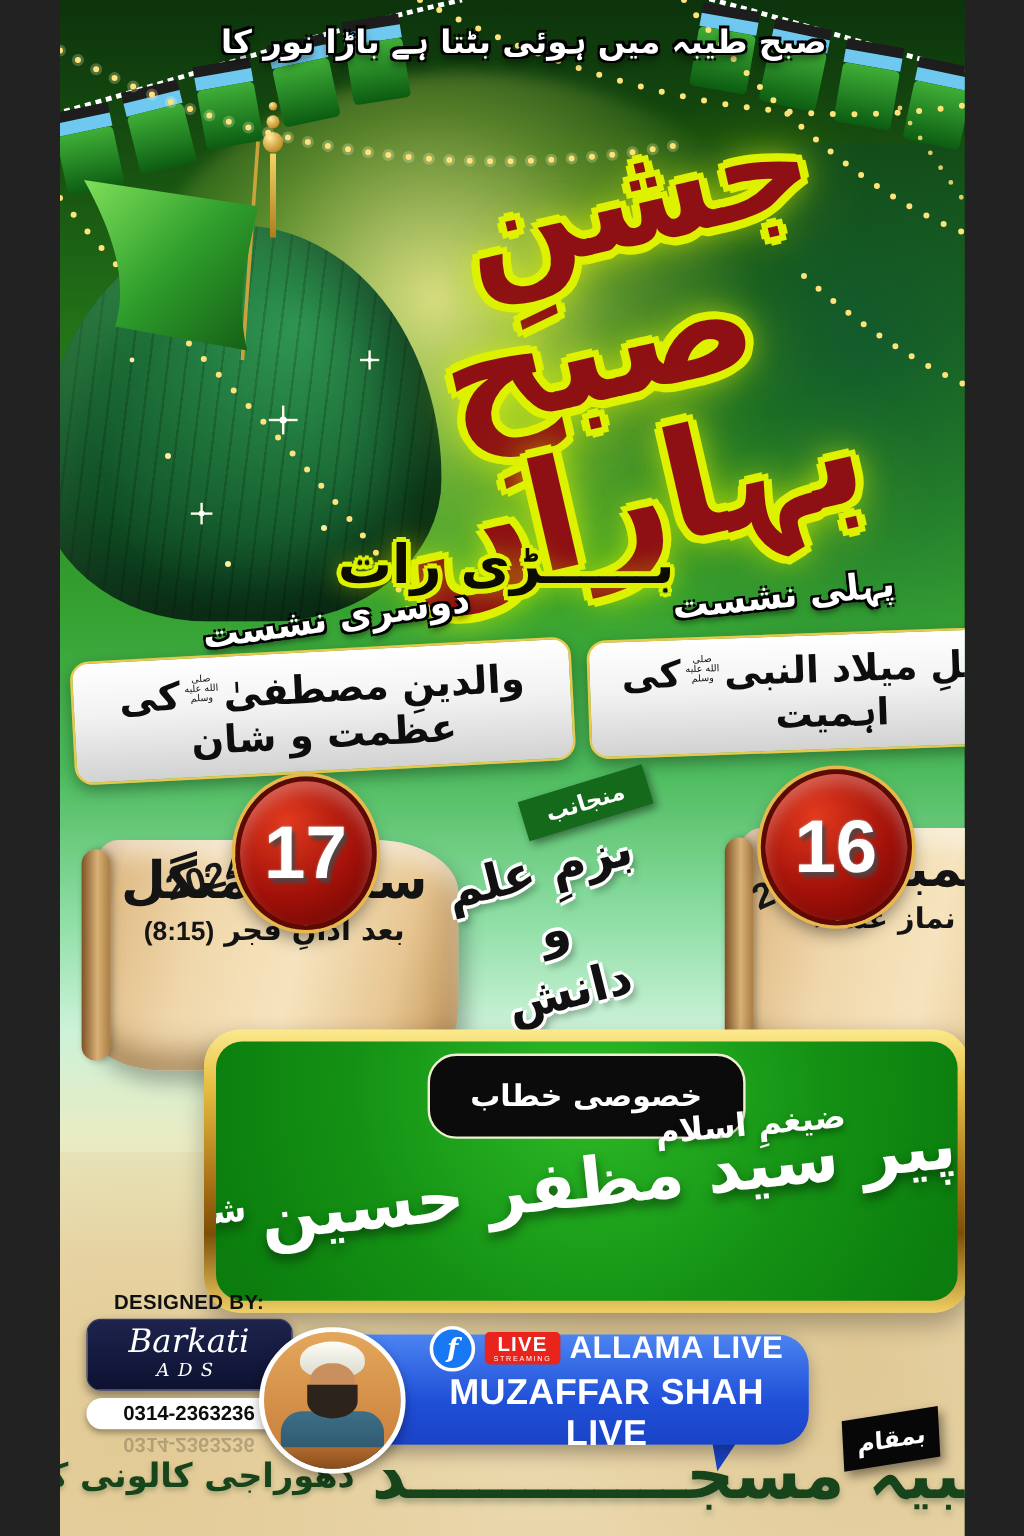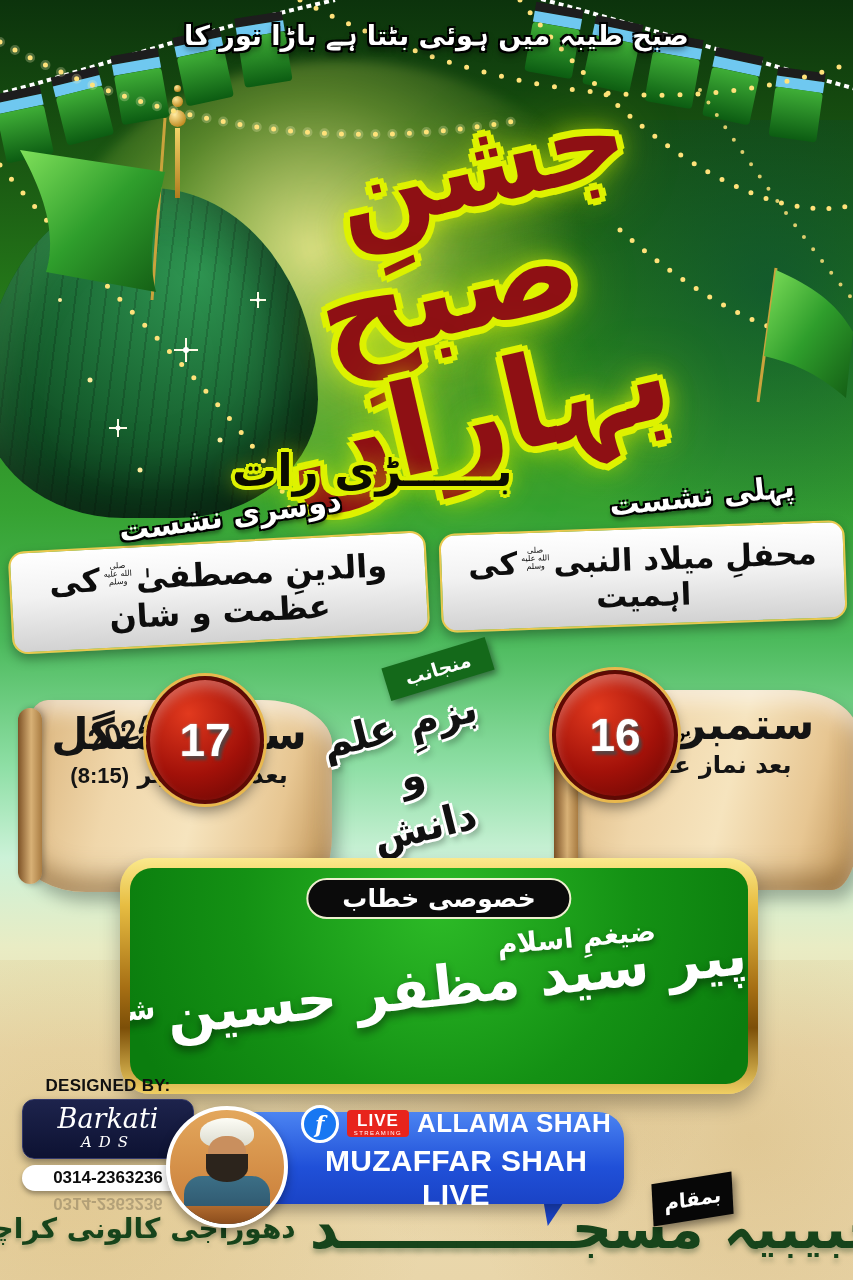--- a/index.html
+++ b/index.html
@@ -1,16 +1,16 @@
 <!DOCTYPE html>
 <html lang="ur"><head>
 <meta charset="utf-8">
 <style>
   html,body{margin:0;padding:0;background:#222;}
-  .poster{position:relative;width:853px;height:1280px;margin:0 auto;overflow:hidden;
+  .poster{position:relative;width:754px;height:1280px;margin:0 auto;overflow:hidden;
     font-family:"DejaVu Sans",sans-serif;background:#0e3a0e;}
   .abs{position:absolute;}
 
   
   .bg{position:absolute;inset:0;
     background:linear-gradient(180deg,#0c330c 0%,#174f10 10%,#27801b 26%,#36a232 40%,
       #4cba5c 50%,#8fdfa6 60%,#ccf2d8 67%,#e9ecc4 74%,#ecdcb2 82%,#e9d6aa 100%);}
   .bg-glow{position:absolute;left:60px;top:60px;width:560px;height:420px;border-radius:50%;
     background:radial-gradient(circle at 45% 45%,rgba(250,242,150,.85),rgba(210,230,90,.35) 40%,rgba(210,230,90,0) 70%);
     filter:blur(6px);}
@@ -86,43 +86,43 @@
   .yr-l{left:62px;top:16px;transform:rotate(-15deg);}
   .broz{position:absolute;font-size:15px;font-weight:bold;}
   .broz-r{left:96px;top:36px;transform:rotate(-18deg);}
   .broz-l{left:160px;top:44px;transform:rotate(-12deg);}
   .month{font-size:43px;font-weight:bold;line-height:1.15;}
   .mtime{font-size:24px;font-weight:bold;margin-top:2px;}
   .mtime b{font-family:"Liberation Sans",sans-serif;font-size:22px;}
   .daycircle{position:absolute;z-index:5;display:grid;place-items:center;border-radius:50%;
     background:radial-gradient(circle at 35% 28%,#e23a1e,#a21109 55%,#6d0704 92%);
     border:4px solid #5e0a04;box-shadow:0 0 0 3px #e9b84d,0 7px 14px rgba(0,0,0,.45),inset 0 8px 12px rgba(255,255,255,.28);
-    color:#fff;font-family:"Liberation Sans",sans-serif;font-weight:bold;font-size:46px;
-    text-shadow:3px 4px 3px rgba(70,70,70,.85),0 0 2px #aaa;margin-top:29px;}
-  .c16{left:552px;top:641px;width:118px;height:122px;}
+    color:#fff;font-family:"Liberation Sans",sans-serif;font-weight:bold;font-size:62px;
+    text-shadow:3px 4px 3px rgba(70,70,70,.85),0 0 2px #aaa;}
+  .c16{left:584px;top:641px;width:118px;height:122px;}
   .c17{left:146px;top:647px;width:110px;height:120px;}
 
   
   .org-badge{position:absolute;left:384px;top:652px;z-index:5;transform:rotate(-17deg);direction:rtl;
     background:#14691a;color:#fff;font-size:19px;font-weight:bold;padding:6px 20px;
     box-shadow:2px 4px 7px rgba(0,0,0,.45);}
   .org-name{position:absolute;left:322px;top:698px;width:180px;z-index:4;transform:rotate(-14deg);
     direction:rtl;text-align:center;font-size:40px;font-weight:bold;color:#111;line-height:1.3;
     text-shadow:-3px 0 0 #fff,3px 0 0 #fff,0 -3px 0 #fff,0 3px 0 #fff,-2px -2px 0 #fff,2px 2px 0 #fff,
       3px 6px 6px rgba(0,0,0,.3);}
 
   
   .banner-frame{position:absolute;left:120px;top:858px;width:618px;height:216px;z-index:4;border-radius:30px;
     background:linear-gradient(180deg,#fbe98c 0%,#e7bd42 20%,#a66f14 55%,#7c4f08 72%,#f0cf63 100%);
     padding:10px;box-shadow:0 10px 20px rgba(0,0,0,.28);}
   .banner-inner{width:100%;height:100%;border-radius:22px;position:relative;overflow:hidden;
     background:radial-gradient(circle at 50% 18%,#2dbb27,#149114 55%,#0b7d0e 92%);}
   .kh-pill{position:absolute;top:10px;left:50%;transform:translateX(-50%);direction:rtl;
     background:#0b0b0b;color:#fff;border:2px solid #eef0cf;border-radius:24px;
-    padding:4px 34px;font-size:25px;font-weight:bold;white-space:nowrap;}
+    padding:19px 34px;font-size:25px;font-weight:bold;white-space:nowrap;}
   .zaigham{position:absolute;right:92px;top:54px;direction:rtl;color:#fff;font-size:27px;font-weight:bold;
     transform:rotate(-5deg);text-shadow:0 3px 6px rgba(0,0,0,.4);}
   .speaker{position:absolute;left:0;right:0;top:86px;direction:rtl;text-align:center;color:#fff;
     transform:rotate(-6deg);text-shadow:0 5px 9px rgba(0,0,0,.45);white-space:nowrap;}
   .speaker .big{font-size:56px;font-weight:bold;}
   .speaker .small{font-size:29px;font-weight:bold;vertical-align:18px;margin-right:6px;}
 
   
   .dz{position:absolute;left:22px;top:1076px;width:172px;z-index:5;text-align:center;
     font-family:"Liberation Sans",sans-serif;}
@@ -396,21 +396,21 @@
     <div class="ph-desk"></div>
   </div>
 
   <div class="live-bar">
     <div class="lb-row1">
       <span class="fb-circle">f</span>
       <span class="live-badge">
         <span class="live-txt">LIVE</span>
         <span class="streaming">STREAMING</span>
       </span>
-      <span class="name1">ALLAMA SHAH</span>
+      <span class="name1">ALLAMA LIVE</span>
     </div>
     <div class="name2">MUZAFFAR SHAH LIVE</div>
   </div>
   <div class="bar-tail"></div>
 
   <div class="venue-badge">بمقام</div>
   <div class="venue-row">
     <span class="masjid">حبیبیہ مسجــــــــــــد</span>
     <span class="addr">دھوراجی کالونی کراچی</span>
   </div>

